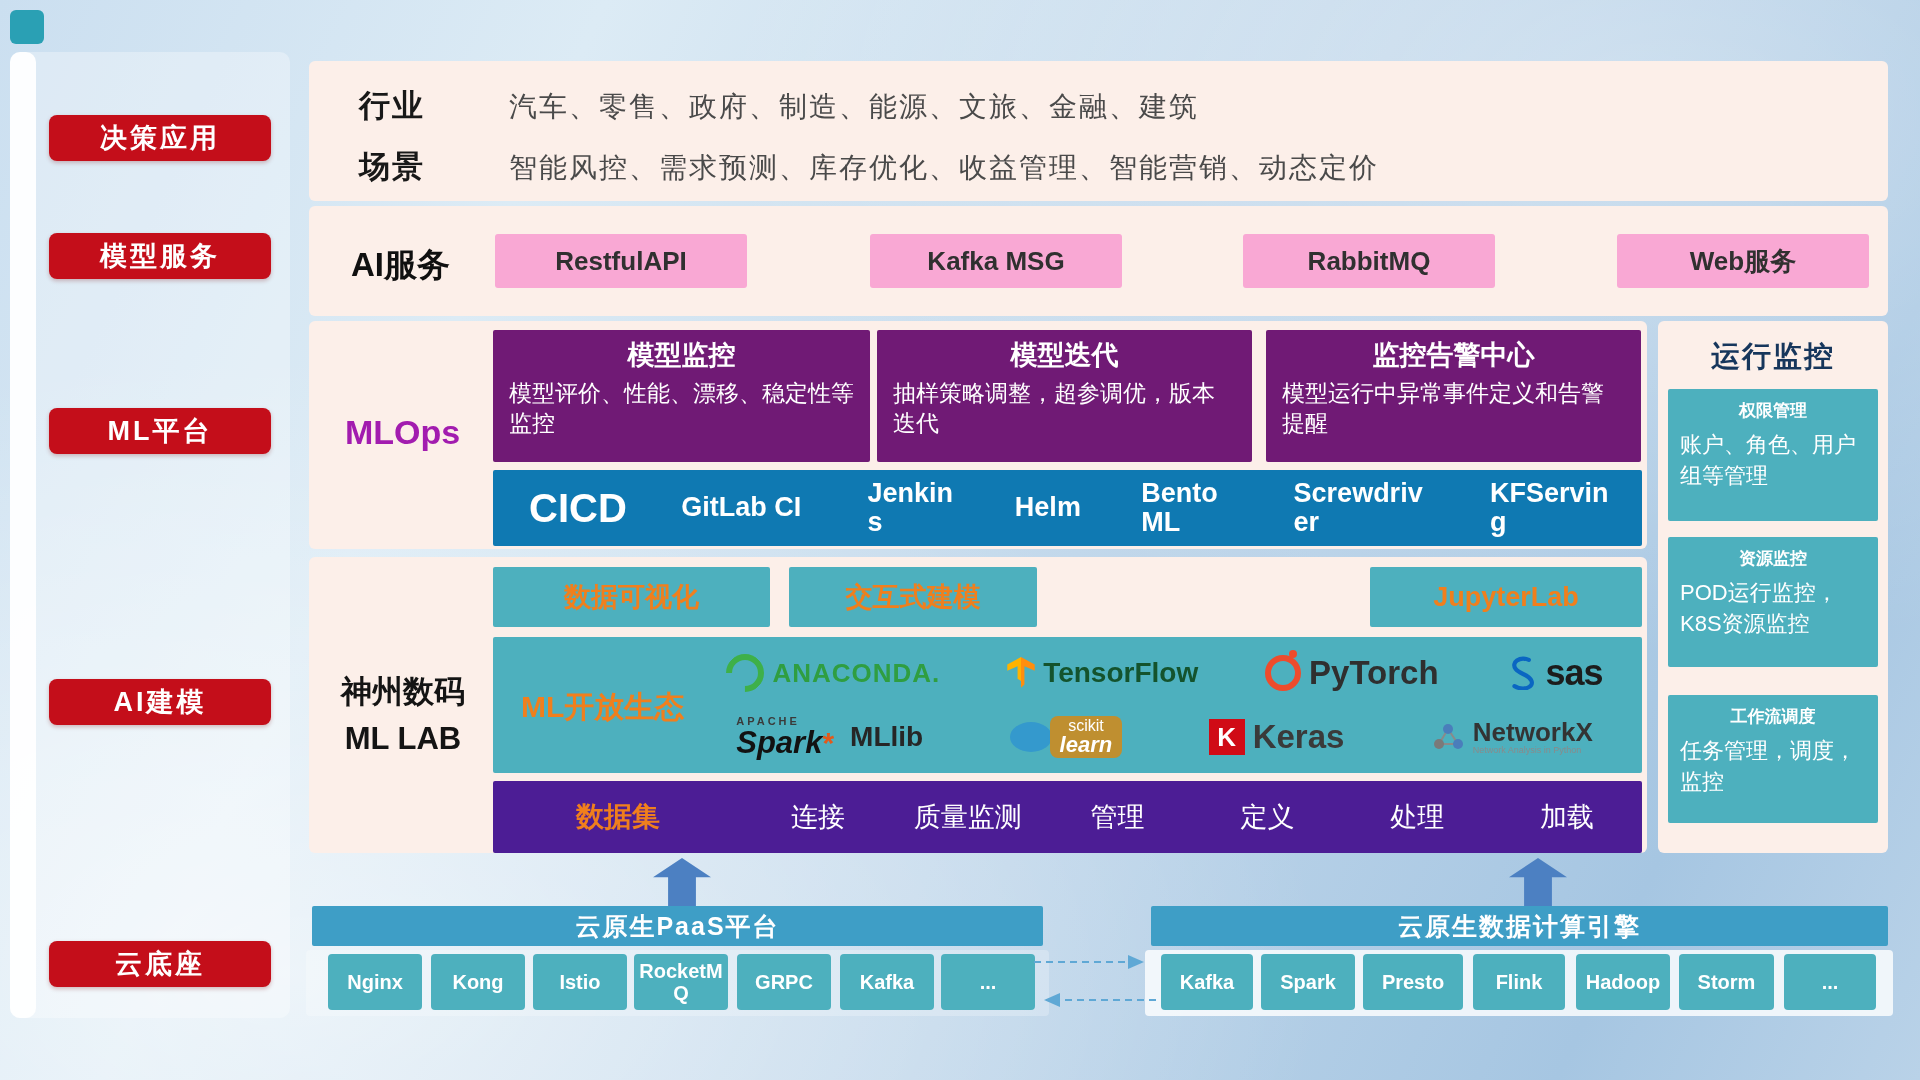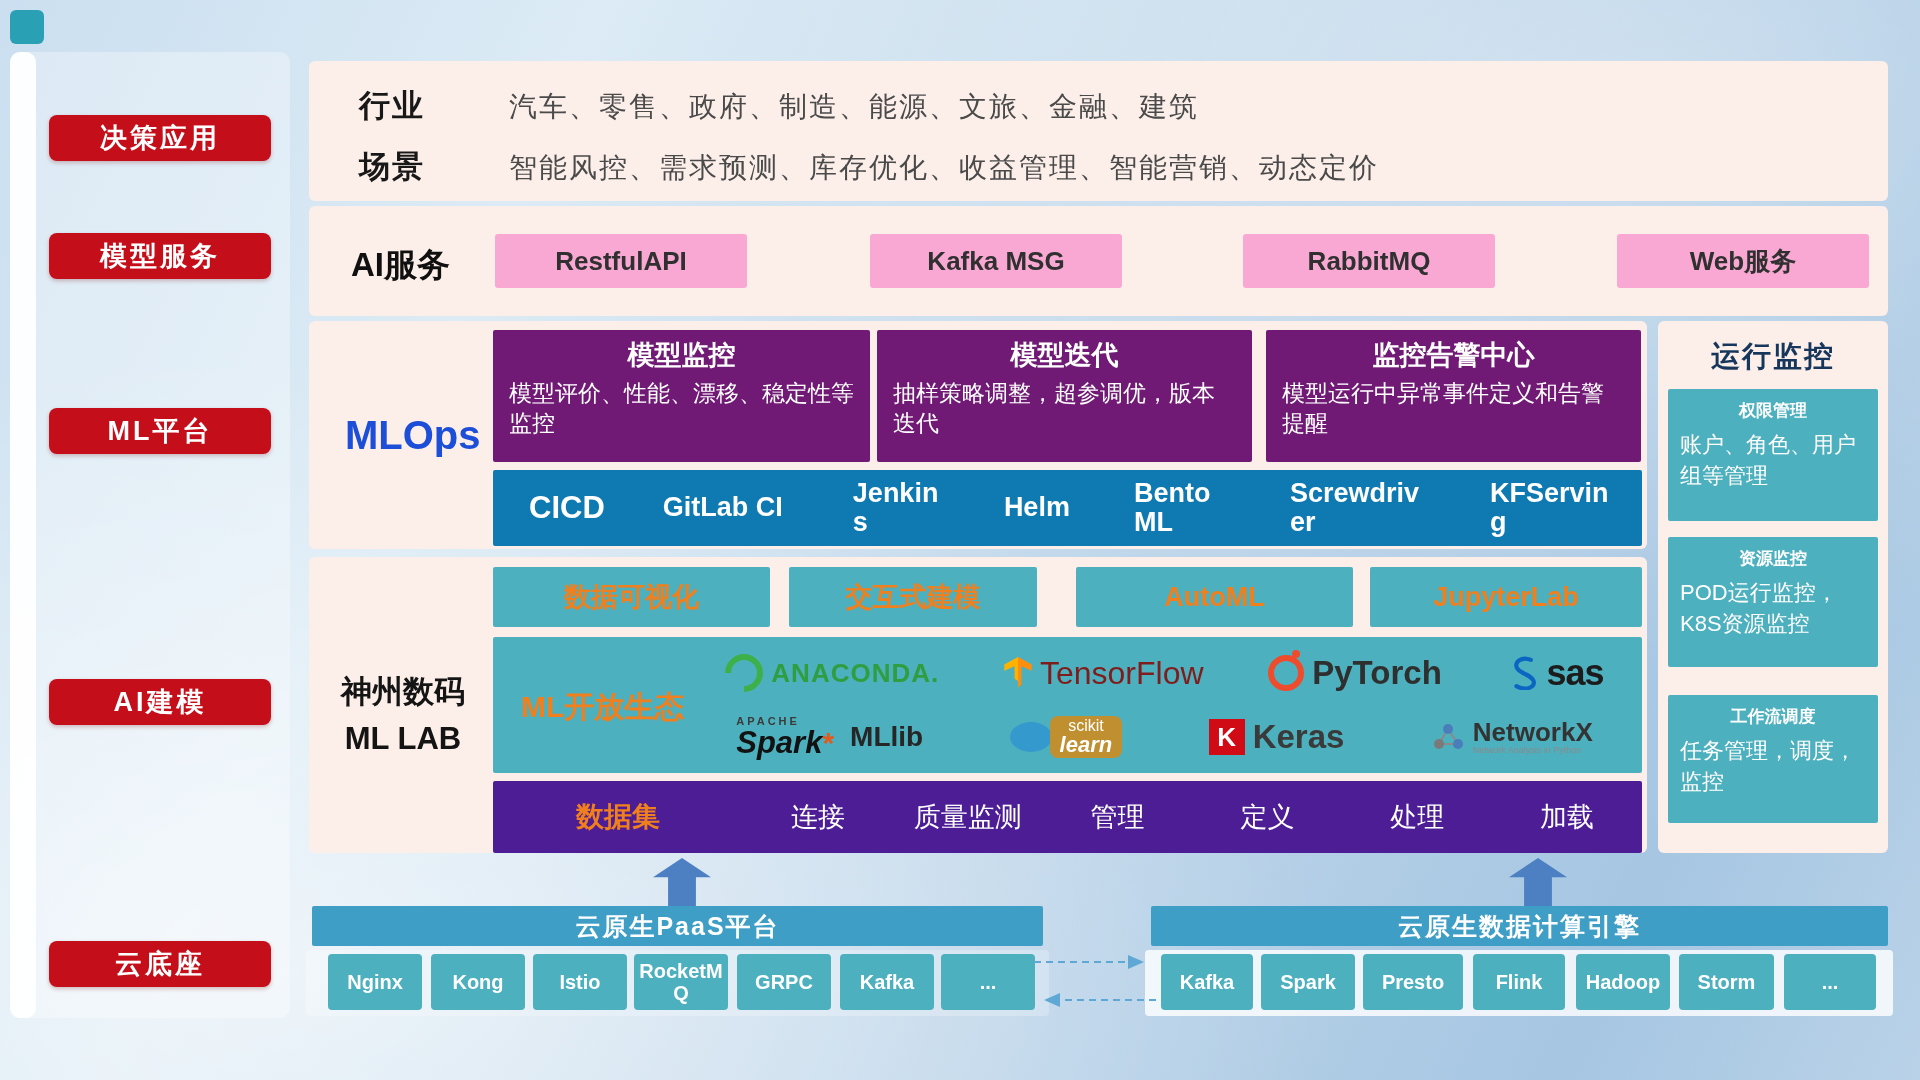--- a/index.html
+++ b/index.html
@@ -27,42 +27,42 @@
   .band4{left:309px;top:557px;width:1338px;height:296px;}
   .right-panel{left:1658px;top:321px;width:230px;height:532px;}
 
   .b1-label{font-size:31px;font-weight:bold;color:#181818;letter-spacing:2px;}
   .b1-text{font-size:28px;color:#4a4a4a;letter-spacing:2px;}
 
   .b2-label{font-size:33px;font-weight:bold;color:#101010;}
   .gray-btn{top:28px;height:54px;width:252px;background:#f9a8d4;border-radius:3px;color:#303030;
     font-size:26px;font-weight:bold;display:flex;align-items:center;justify-content:center;}
 
-  .mlops-label{left:36px;top:92px;font-size:40px;font-weight:bold;color:#1d4ed8;}
+  .mlops-label{left:36px;top:92px;font-size:34px;font-weight:bold;color:#a21caf;}
   .blue-card{top:9px;height:132px;background:#701a75;border-radius:2px;color:#fff;}
   .bc-title{text-align:center;padding-top:7px;font-size:27px;font-weight:bold;}
   .bc-desc{padding:5px 16px 0;font-size:23px;line-height:1.32;}
   .cicd-bar{left:184px;top:149px;width:1149px;height:76px;background:#0f79b2;border-radius:2px;color:#fff;
     display:flex;align-items:center;justify-content:space-between;padding:0 30px 0 36px;box-sizing:border-box;}
-  .cicd-label{font-size:31px;font-weight:bold;}
+  .cicd-label{font-size:40px;font-weight:bold;}
   .cicd-item{font-size:27px;font-weight:bold;word-break:break-all;line-height:1.08;}
   .ci-0{width:132px;} .ci-1{width:93px;} .ci-2{width:72px;} .ci-3{width:98px;} .ci-4{width:142px;} .ci-5{width:122px;}
 
   .mllab-label{left:10px;top:112px;width:168px;text-align:center;font-size:31px;font-weight:bold;color:#141414;line-height:1.5;}
   .tool-btn{top:10px;height:60px;background:#4db0be;color:#f07f1d;font-size:27px;font-weight:bold;
     display:flex;align-items:center;justify-content:center;border-radius:2px;}
   .eco-block{left:184px;top:80px;width:1149px;height:136px;background:#4db0be;border-radius:2px;}
   .eco-label{left:28px;top:50px;font-size:30px;font-weight:bold;color:#f07f1d;}
   .eco-logos{left:200px;top:4px;right:6px;bottom:4px;display:flex;flex-direction:column;justify-content:space-around;}
   .logo-row{display:flex;align-items:center;justify-content:space-around;}
   .logo{display:inline-flex;align-items:center;gap:8px;}
 
   .ana-ring{width:26px;height:26px;border:6px solid #3eb049;border-radius:50%;border-bottom-color:transparent;transform:rotate(45deg);display:inline-block;}
   .ana-text{color:#2f9e41;font-weight:bold;font-size:26px;letter-spacing:1px;}
-  .tf-text{color:#7f1d1d;font-weight:normal;font-size:32px;}
+  .tf-text{color:#14532d;font-weight:bold;font-size:28px;}
   .pt-icon{position:relative;width:24px;height:24px;border:6px solid #ee4c2c;border-radius:50%;display:inline-block;}
   .pt-icon::after{content:"";position:absolute;top:-11px;right:-2px;width:8px;height:8px;background:#ee4c2c;border-radius:50%;}
   .pt-text{color:#2f2f2f;font-weight:600;font-size:33px;}
   .sas-text{color:#1c1c1c;font-weight:bold;font-size:36px;letter-spacing:-1px;}
   .spark-stack{display:inline-flex;flex-direction:column;line-height:1;}
   .apache-text{font-size:11px;letter-spacing:3px;color:#3a3a3a;font-weight:bold;}
   .spark-word{font-size:31px;font-weight:bold;font-style:italic;color:#121212;}
   .spark-star{color:#e25a1c;font-size:30px;font-weight:bold;font-style:normal;}
   .mllib-text{font-size:28px;font-weight:bold;color:#262626;margin-left:8px;}
   .skl-circle{width:42px;height:30px;background:#3499cd;border-radius:50%;display:inline-block;margin-right:-10px;}
@@ -170,23 +170,20 @@
     <div class="abs mllab-label">
       <div>神州数码</div>
       <div>ML LAB</div>
     </div>
     <div class="abs tool-btn" style="left:184px;width:277px">
         <span>数据可视化</span>
       </div>
     <div class="abs tool-btn" style="left:480px;width:248px">
         <span>交互式建模</span>
       </div>
-    <div class="abs tool-btn" style="left:767px;width:277px">
-        <span>AutoML</span>
-      </div>
     <div class="abs tool-btn" style="left:1061px;width:272px">
         <span>JupyterLab</span>
       </div>
 
     <div class="abs eco-block">
       <div class="abs eco-label">ML开放生态</div>
       <div class="abs eco-logos">
         <div class="logo-row">
           <span class="logo">
             <span class="ana-ring"></span>

